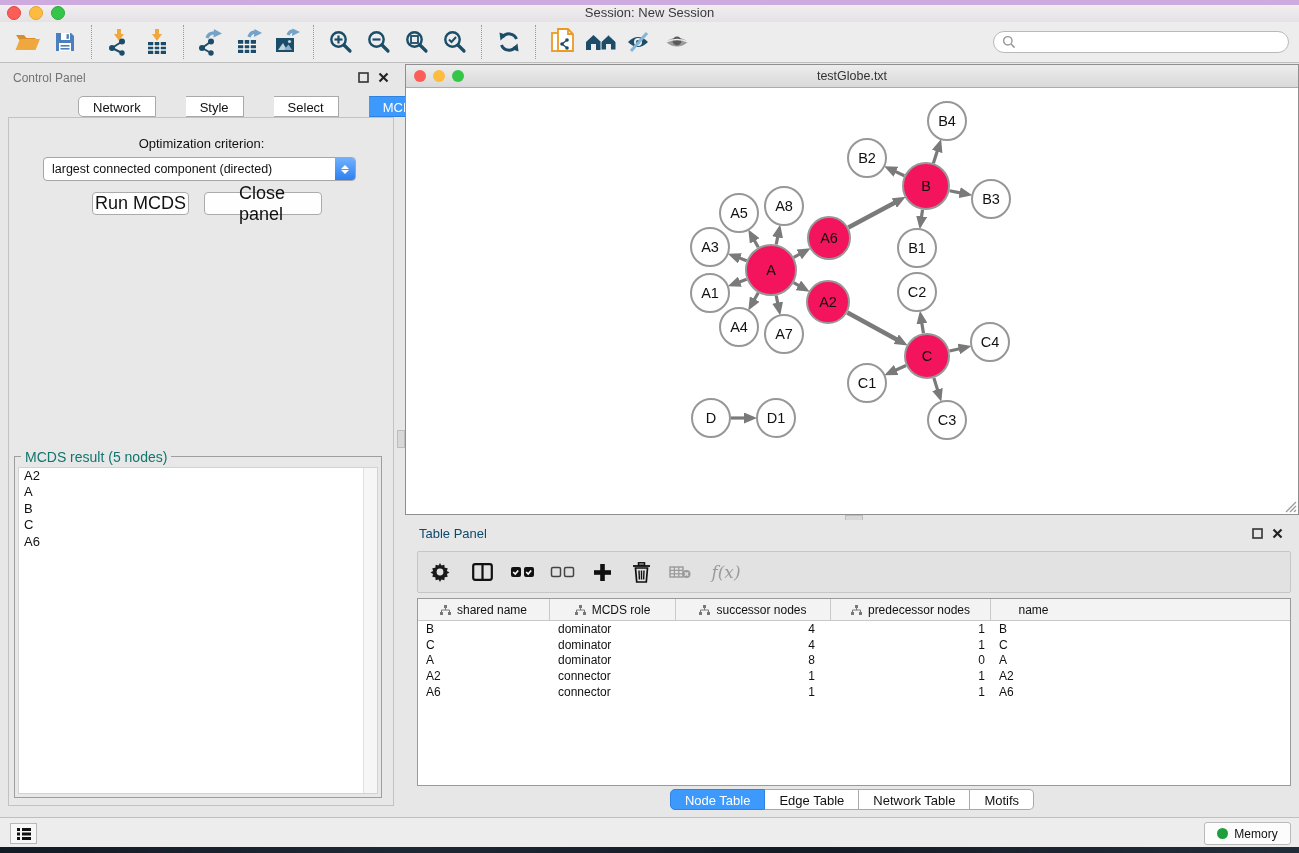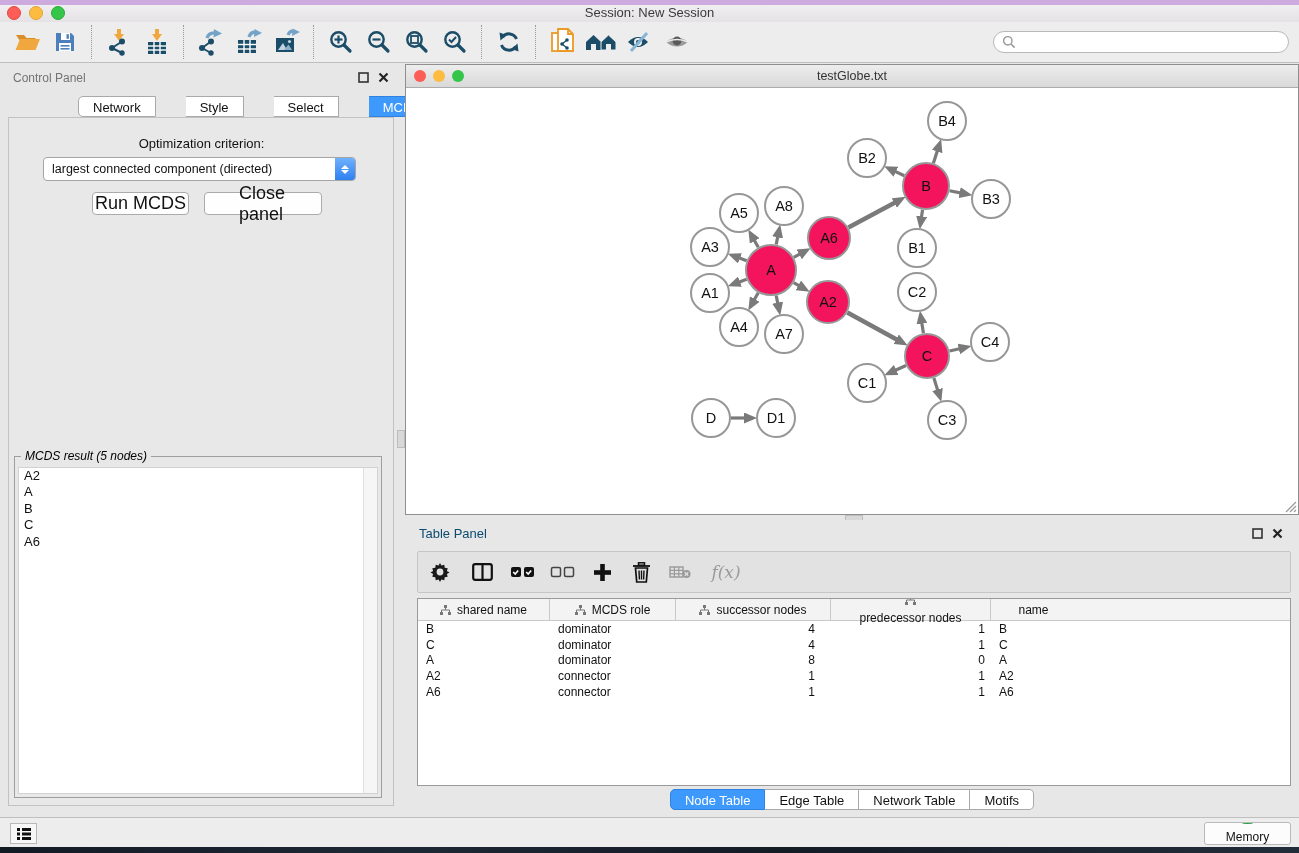--- a/index.html
+++ b/index.html
@@ -35,21 +35,21 @@
   .cp-box{position:absolute;left:8px;top:54px;width:386px;height:689px;border:1px solid #C2C2C2;background:#E9E8E9;box-sizing:border-box;}
   .opt-label{position:absolute;left:0;top:73px;width:100%;text-align:center;font-size:13px;color:#111;}
   .combo{position:absolute;left:43px;top:94px;width:313px;height:24px;background:#fff;border:1px solid #A5A5A5;border-radius:4px;box-sizing:border-box;display:flex;align-items:center;}
   .combo-text{flex:1;font-size:12.5px;color:#111;padding-left:8px;white-space:nowrap;overflow:hidden;}
   .combo-stepper{width:20px;height:22px;background:linear-gradient(#6FB1FD,#2E7FF0);border-radius:0 3px 3px 0;display:flex;flex-direction:column;align-items:center;justify-content:center;gap:1px;}
   .chev{width:0;height:0;border-left:4px solid transparent;border-right:4px solid transparent;}
   .chev.up{border-bottom:4px solid #fff;}
   .chev.down{border-top:4px solid #fff;}
   .pbtn{position:absolute;height:23px;background:#FEFEFE;border:1px solid #ABABAB;border-radius:4px;font-size:18px;color:#111;display:flex;align-items:center;justify-content:center;box-sizing:border-box;}
   .groupbox{position:absolute;left:14px;top:393px;width:368px;height:342px;border:1px solid #9E9E9E;box-sizing:border-box;}
-  .groupbox-legend{position:absolute;left:6px;top:-8px;background:#E7E7E7;padding:0 4px;font-size:12px;color:#000000;font-style:italic;}
+  .groupbox-legend{position:absolute;left:6px;top:-8px;background:#E7E7E7;padding:0 4px;font-size:14px;color:#0f766e;}
   .result-list{position:absolute;left:3px;top:10px;right:3px;bottom:3px;background:#fff;border:1px solid #D2D2D2;overflow:hidden;}
   .result-scroll{position:absolute;right:0;top:0;bottom:0;width:13px;background:#F6F6F6;border-left:1px solid #E0E0E0;}
   .result-item{font-size:13px;color:#111;line-height:16.4px;padding-left:5px;}
   .v-divider-handle{position:absolute;left:397px;top:430px;width:8px;height:18px;background:#D8D8D8;border:1px solid #BDBDBD;box-sizing:border-box;}
 
   
   .network-window{position:absolute;left:405px;top:64px;width:894px;height:451px;border:1px solid #8F8F8F;background:#fff;box-sizing:border-box;}
   .nw-titlebar{position:absolute;left:0;top:0;width:100%;height:23px;background:linear-gradient(#EDEDED,#D9D9D9);border-bottom:1px solid #ACACAC;box-sizing:border-box;}
   .nw-lights{position:absolute;left:8px;top:5px;display:flex;gap:7px;}
   .nw-light{width:12px;height:12px;border-radius:50%;}
@@ -69,21 +69,21 @@
   .dt-th{display:flex;align-items:center;justify-content:center;gap:6px;border-right:1px solid #C9C9C9;font-size:12px;color:#111;box-sizing:border-box;}
   .dt-th:last-child{border-right:none;}
   .dt-row{display:flex;height:15.7px;align-items:center;}
   .dt-td{font-size:12px;color:#111;box-sizing:border-box;padding-left:8px;white-space:nowrap;}
   .dt-td.num{text-align:right;padding-left:0;}
   .tp-tabs{position:absolute;left:0;top:269px;width:100%;display:flex;justify-content:center;}
 
   
   .status-bar{position:absolute;left:0;top:817px;width:1299px;height:30px;background:#EDEDED;border-top:1px solid #BFBFBF;box-sizing:border-box;}
   .list-btn{position:absolute;left:10px;top:5px;width:27px;height:21px;background:#F7F7F7;border:1px solid #B9B9B9;display:flex;align-items:center;justify-content:center;box-sizing:border-box;}
-  .memory-btn{position:absolute;right:8px;top:4px;width:87px;height:23px;background:#FCFCFC;border:1px solid #B9B9B9;border-radius:3px;display:flex;align-items:center;justify-content:center;gap:6px;box-sizing:border-box;flex-direction:column;}
+  .memory-btn{position:absolute;right:8px;top:4px;width:87px;height:23px;background:#FCFCFC;border:1px solid #B9B9B9;border-radius:3px;display:flex;align-items:center;justify-content:center;gap:6px;box-sizing:border-box;}
   .memory-dot{width:11px;height:11px;border-radius:50%;background:#1F9E3E;}
   .memory-label{font-size:12px;color:#111;}
   .wallpaper{position:absolute;left:0;top:847px;width:1299px;height:6px;background:linear-gradient(90deg,#121a24,#1d2835 30%,#131b25 60%,#222d3a);}
 
   svg{display:block;}
 </style>
 </head>
 <body>
 
 <div class="screen">
@@ -594,21 +594,21 @@
                 <line x1="5.5" y1="3" x2="5.5" y2="5" stroke="#777" stroke-width="1"></line>
                 <line x1="1.5" y1="5" x2="9.5" y2="5" stroke="#777" stroke-width="1"></line>
                 <line x1="1.5" y1="5" x2="1.5" y2="7" stroke="#777" stroke-width="1"></line>
                 <line x1="9.5" y1="5" x2="9.5" y2="7" stroke="#777" stroke-width="1"></line>
                 <rect x="0" y="7" width="3" height="3" fill="#777"></rect>
                 <rect x="8" y="7" width="3" height="3" fill="#777"></rect>
               </svg>
             </span>
             <span>successor nodes</span>
           </div>
-          <div class="dt-th" style="width: 160px; flex-direction: column;">
+          <div class="dt-th" style="width: 160px;">
             <span>
               <svg width="11" height="10" viewBox="0 0 11 10">
                 <rect x="4" y="0" width="3" height="3" fill="#777"></rect>
                 <line x1="5.5" y1="3" x2="5.5" y2="5" stroke="#777" stroke-width="1"></line>
                 <line x1="1.5" y1="5" x2="9.5" y2="5" stroke="#777" stroke-width="1"></line>
                 <line x1="1.5" y1="5" x2="1.5" y2="7" stroke="#777" stroke-width="1"></line>
                 <line x1="9.5" y1="5" x2="9.5" y2="7" stroke="#777" stroke-width="1"></line>
                 <rect x="0" y="7" width="3" height="3" fill="#777"></rect>
                 <rect x="8" y="7" width="3" height="3" fill="#777"></rect>
               </svg>

